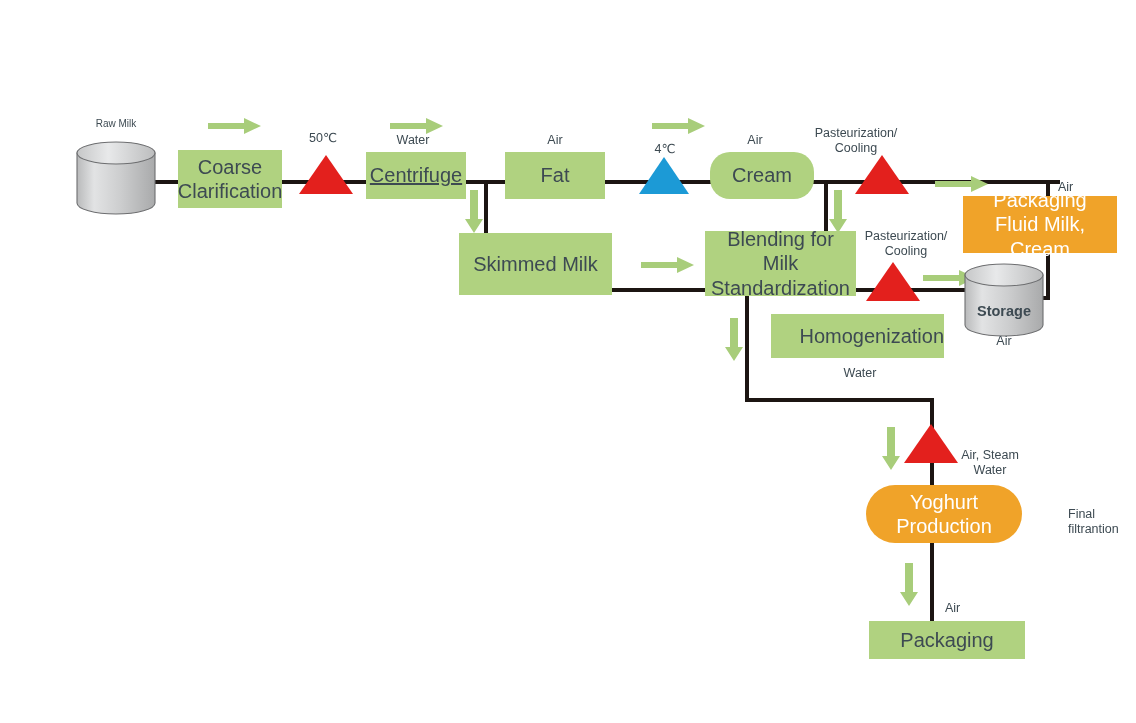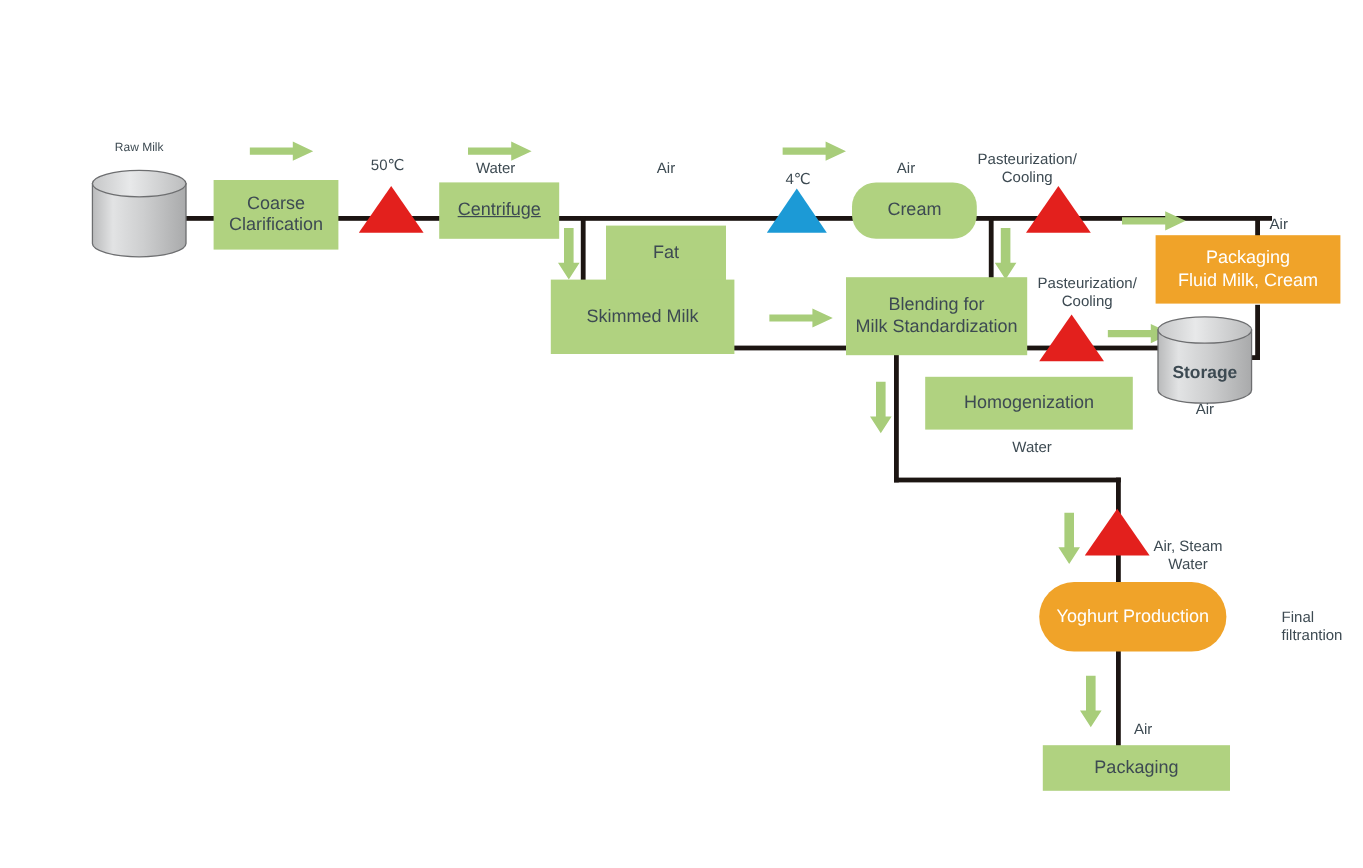--- a/index.html
+++ b/index.html
@@ -12,21 +12,21 @@
   #stage{position:relative;width:1136px;height:723px;}
 
   
   .abs{position:absolute;box-sizing:border-box;}
 
   
   .pbox{
     position:absolute;box-sizing:border-box;
     display:flex;align-items:center;justify-content:center;
     text-align:center;line-height:1.22;
-    color:#3d4a52;font-size:15px;
+    color:#3d4a52;font-size:20px;
     z-index:5;
   }
   .pbox.green{background:#b0d280;}
   .pbox.orange{background:#f0a329;color:#ffffff;}
 
   
   .cyl{position:absolute;z-index:6;}
   .cyl svg{display:block;}
   .cyl .cyl-label{
     position:absolute;left:0;right:0;top:50%;transform:translateY(-50%);
@@ -138,21 +138,21 @@
 
   <div class="pbox green" style="left:178px;top:150px;width:104px;height:58px;">
     <span style="white-space: pre-line;">Coarse
 Clarification</span>
   </div>
 
   <div class="pbox green" style="left:366px;top:152px;width:100px;height:47px;text-decoration:underline;">
     <span>Centrifuge</span>
   </div>
 
-  <div class="pbox green" style="left:505px;top:152px;width:100px;height:47px;margin-top:36px;">
+  <div class="pbox green" style="left:505px;top:152px;width:100px;height:47px;">
     <span>Fat</span>
   </div>
 
   <div class="pbox green" style="left:710px;top:152px;width:104px;height:47px;border-radius:20px;">
     <span>Cream</span>
   </div>
 
   <div class="pbox orange" style="left:963px;top:196px;width:154px;height:57px;">
     <span style="white-space: pre-line;">Packaging
 Fluid Milk, Cream</span>
@@ -160,21 +160,21 @@
 
   <div class="pbox green" style="left:459px;top:233px;width:153px;height:62px;">
     <span>Skimmed Milk</span>
   </div>
 
   <div class="pbox green" style="left:705px;top:231px;width:151px;height:65px;">
     <span style="white-space: pre-line;">Blending for
 Milk Standardization</span>
   </div>
 
-  <div class="pbox green" style="left:771px;top:314px;width:173px;height:44px;">
+  <div class="pbox green" style="left:771px;top:314px;width:173px;height:44px;justify-content:flex-end;">
     <span>Homogenization</span>
   </div>
 
   <div class="pbox orange" style="left:866px;top:485px;width:156px;height:58px;border-radius:29px;">
     <span>Yoghurt Production</span>
   </div>
 
   <div class="pbox green" style="left:869px;top:621px;width:156px;height:38px;">
     <span>Packaging</span>
   </div>

